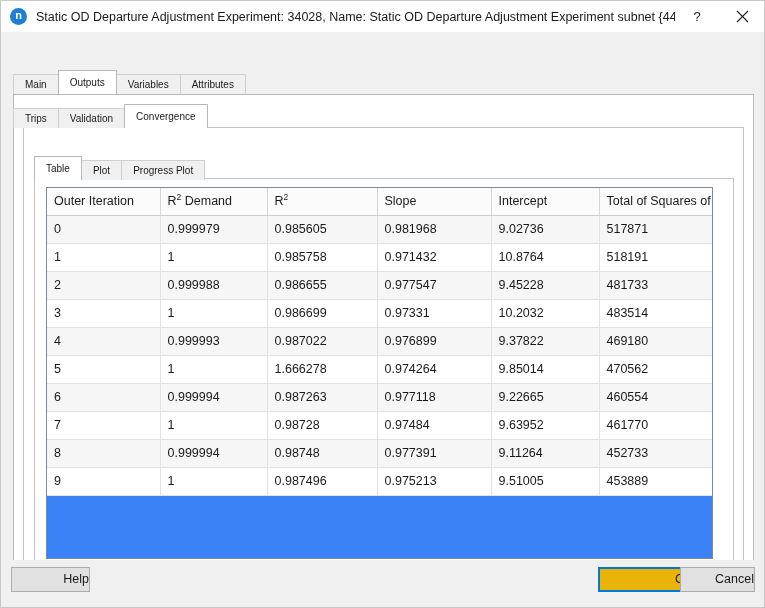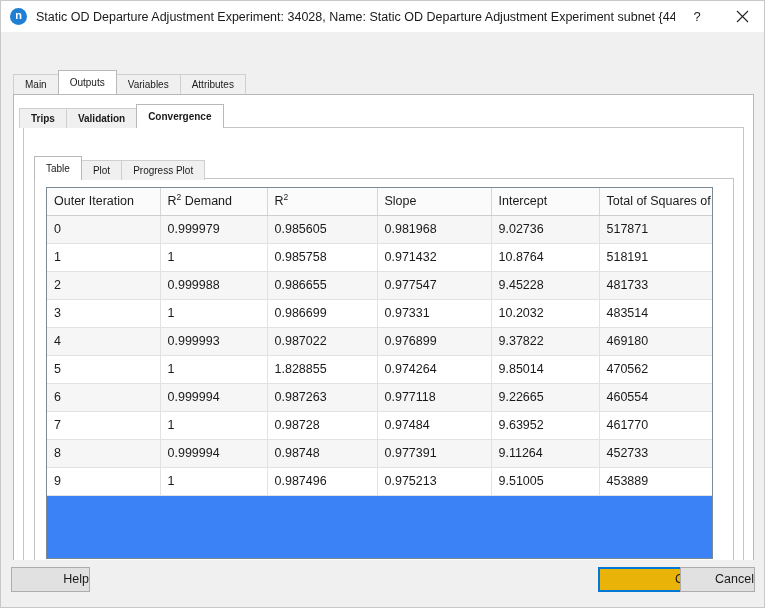--- a/index.html
+++ b/index.html
@@ -126,21 +126,21 @@
   .panel2 {
     position: absolute;
     left: 22px;
     top: 95px;
     width: 721px;
     height: 448px;
     background: #ffffff;
     border: 1px solid #c4c4c4;
     box-sizing: border-box;
   }
-  .strip2 { left: 18px; top: 72px; z-index: 6; font-weight: bold; }
+  .strip2 { left: 12px; top: 72px; z-index: 6; }
 
   
   .panel3 {
     position: absolute;
     left: 33px;
     top: 146px;
     width: 700px;
     height: 387px;
     background: #ffffff;
     border: 1px solid #c4c4c4;
@@ -340,21 +340,21 @@
               <td>4</td>
               <td>0.999993</td>
               <td>0.987022</td>
               <td>0.976899</td>
               <td>9.37822</td>
               <td>469180</td>
             </tr>
             <tr class="even">
               <td>5</td>
               <td>1</td>
-              <td>1.828855</td>
+              <td>1.666278</td>
               <td>0.974264</td>
               <td>9.85014</td>
               <td>470562</td>
             </tr>
             <tr class="odd">
               <td>6</td>
               <td>0.999994</td>
               <td>0.987263</td>
               <td>0.977118</td>
               <td>9.22665</td>

